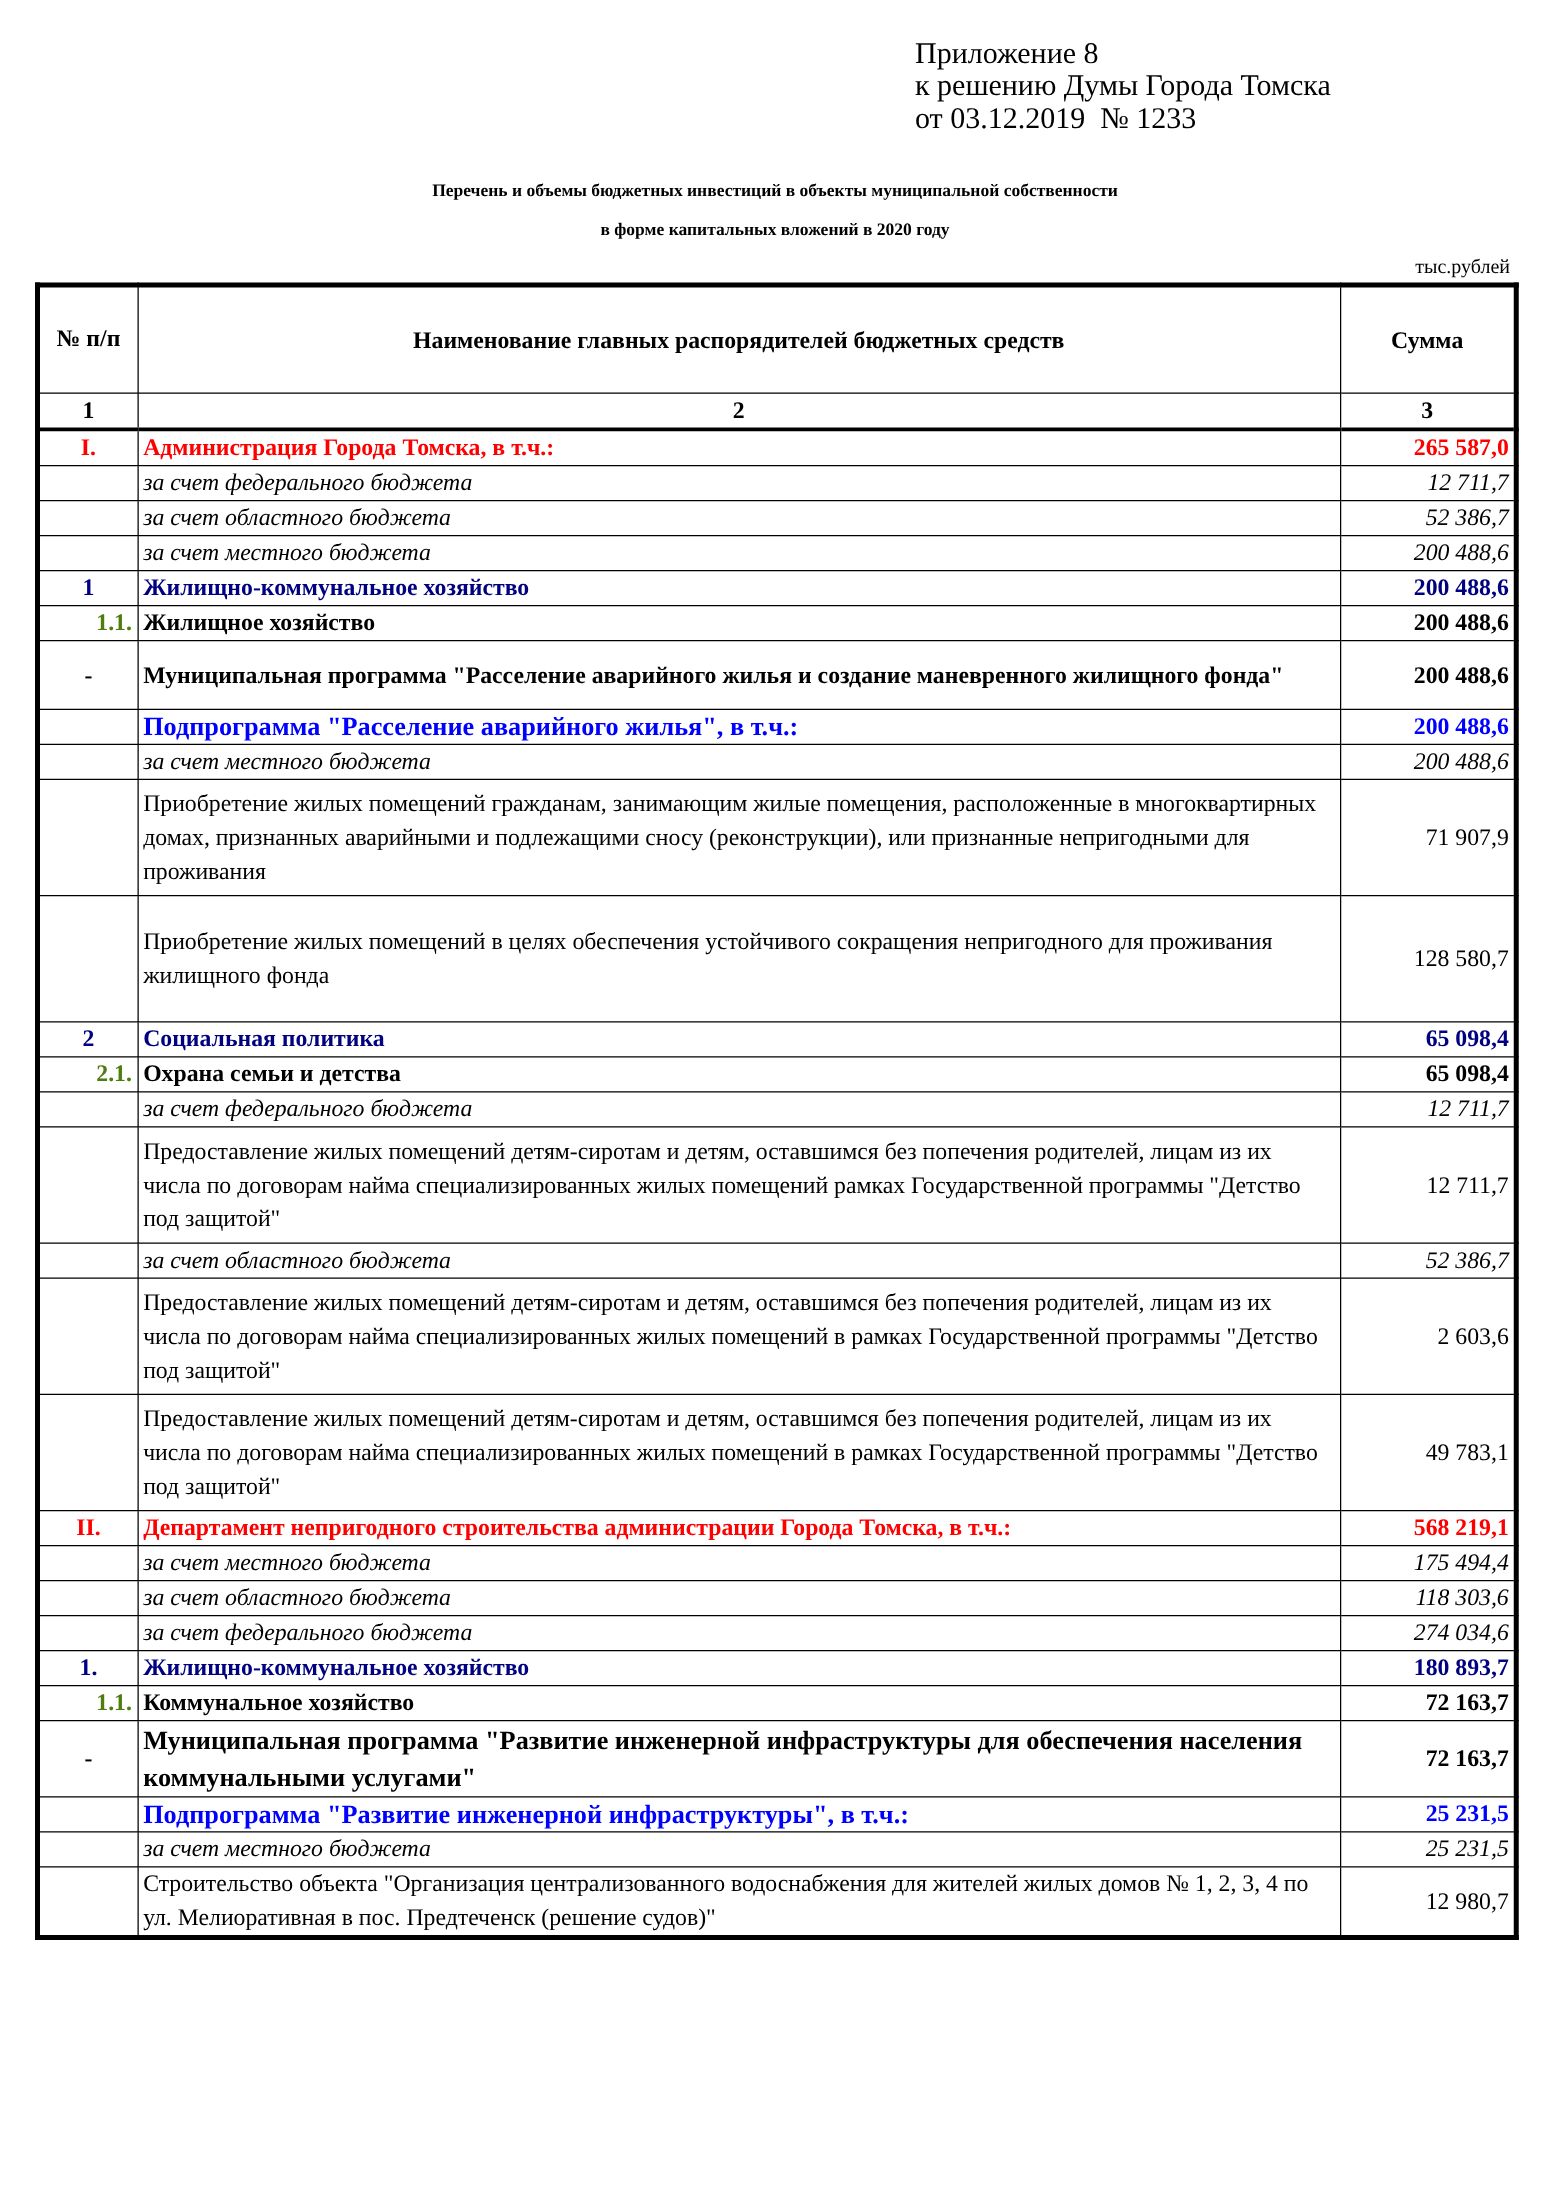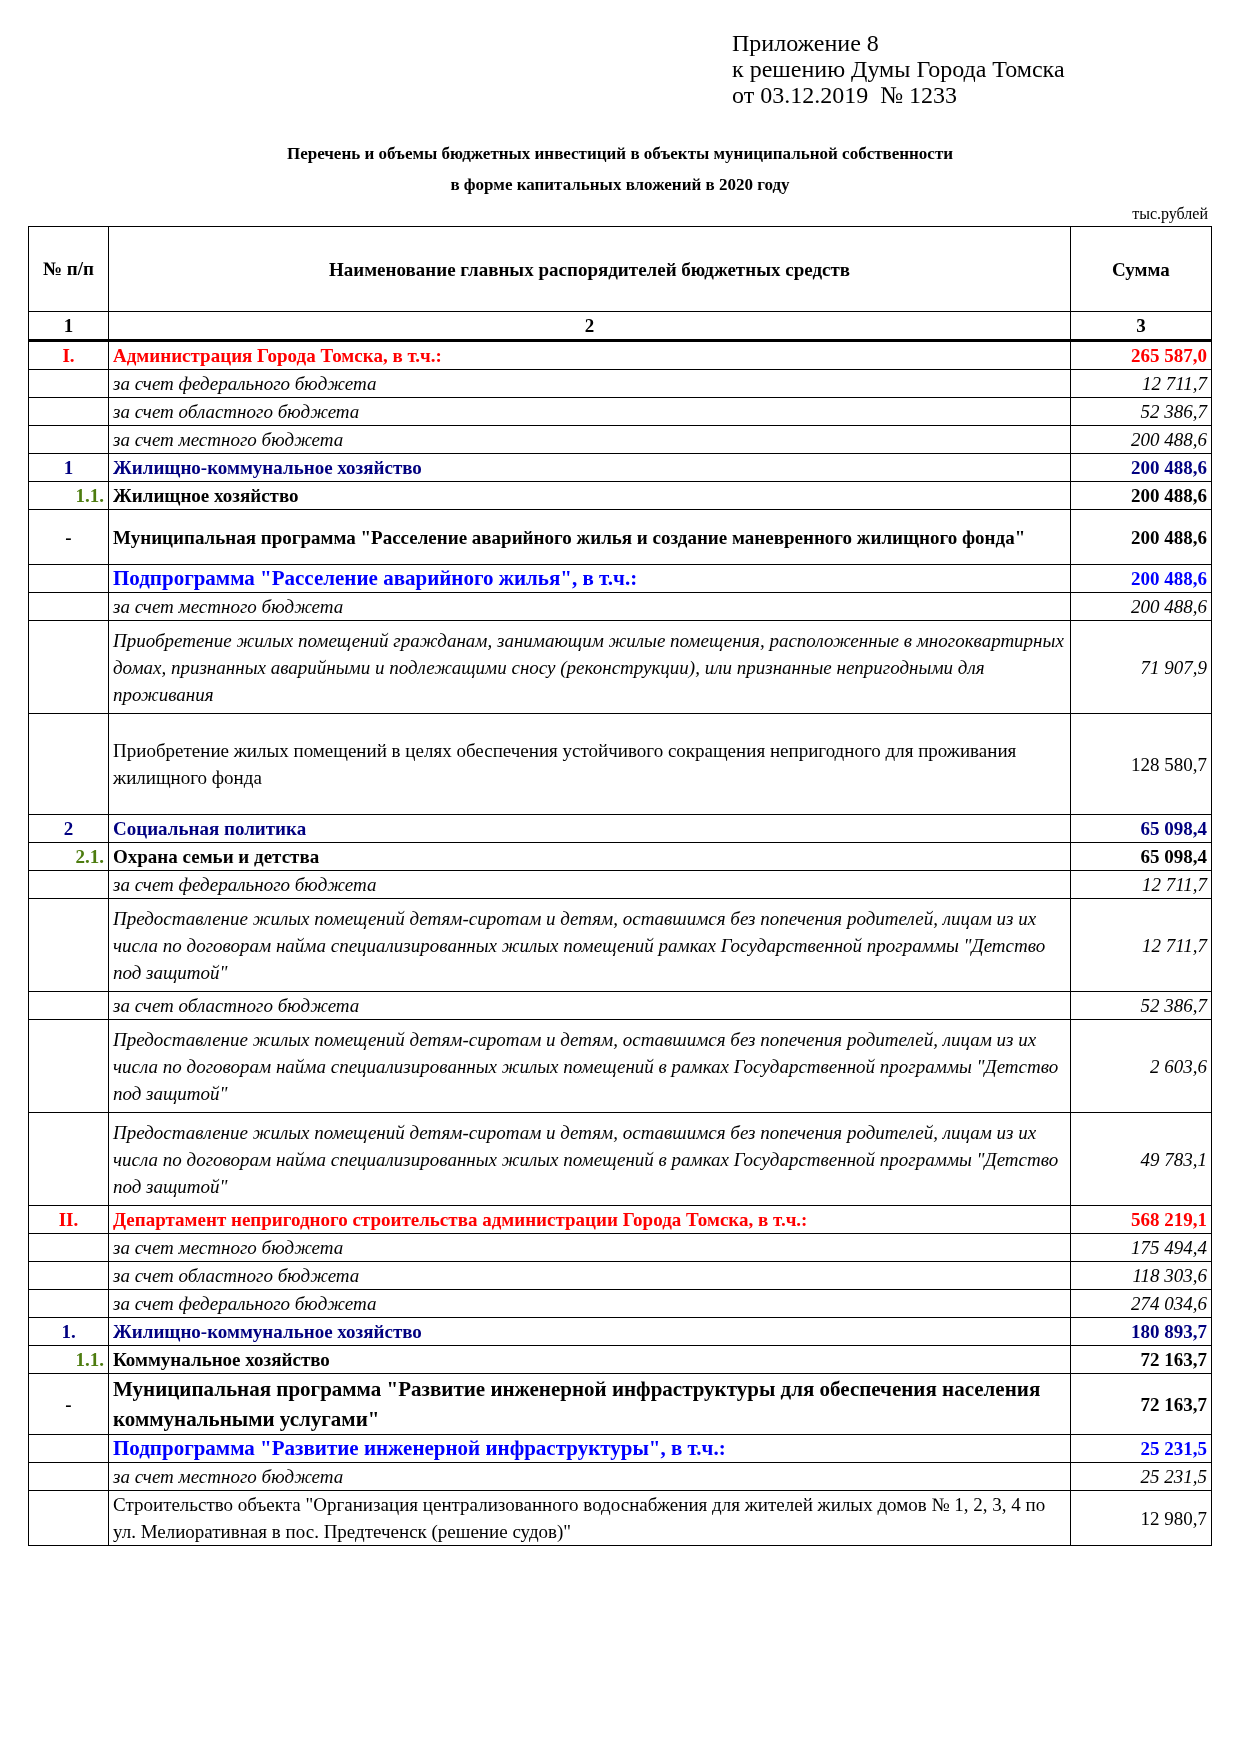--- a/index.html
+++ b/index.html
@@ -1,44 +1,44 @@
 <!DOCTYPE html>
 <html><head>
 <meta charset="utf-8">
 <style>
   html, body { margin: 0; padding: 0; background: #ffffff; }
   body { width: 1240px; height: 1754px; position: relative; font-family: "Liberation Serif", "DejaVu Serif", serif; color: #000; }
   .appendix { position: absolute; left: 732px; top: 30px; font-size: 24px; line-height: 26px; }
   .appendix div { white-space: pre; }
-  .title { position: absolute; left: 0; width: 1240px; top: 138px; text-align: center; font-weight: bold; font-size: 17px; line-height: 31px; }
+  .title { position: absolute; left: 0; width: 1240px; top: 138px; text-align: center; font-weight: bold; font-size: 14px; line-height: 31px; }
   .units { position: absolute; right: 32px; top: 205px; font-size: 16px; }
   table { position: absolute; left: 28px; top: 226px; width: 1183px; border-collapse: collapse; table-layout: fixed; }
   col.c1 { width: 80px; } col.c2 { width: 962px; } col.c3 { width: 141px; }
   td { border: 1.5px solid #000; padding: 0 4px; font-size: 19px; vertical-align: middle; line-height: 27px; }
-  table { border: 1px solid #000000; }
+  table { border: 4px solid #000000; }
   .hdr td { font-weight: bold; text-align: center; height: 84px; }
   .hdr td.num { line-height: 30px; }
   .idx td { font-weight: bold; text-align: center; height: 25px; border-bottom: 3px solid #000; }
   td.n { text-align: center; font-weight: bold; }
   td.s { text-align: right; }
   tr.r-red td { color: #ff0000; font-weight: bold; }
   tr.r-navy td { color: #000080; font-weight: bold; }
   tr.r-bold td.t, tr.r-bold td.s { font-weight: bold; }
   tr.r-bold td.n { color: #4d7c0f; text-align: right; }
   tr.r-blue td.t, tr.r-blue td.s { color: #0000ff; font-weight: bold; }
   tr.r-blue td.t { font-size: 21px; }
   tr.r-italic td.t, tr.r-italic td.s { font-style: italic; margin-top: 24px; }
   tr.r-plain td.t, tr.r-plain td.s { font-weight: normal; }
   tr.r-prog td.t, tr.r-prog td.s { font-weight: bold; }
   tr.r-prog2 td.t { font-weight: bold; font-size: 21px; line-height: 30px; }
   tr.r-prog2 td.s { font-weight: bold; }
   tr td { height: 25px; }
   tr.h-tall td { height: 100px; }
   tr.h-2 td { height: 54px; }
-  tr.h-3 td { height: 92px; font-style: italic; }
+  tr.h-3 td { height: 92px; }
 </style>
 </head>
 <body>
 
 <div class="appendix">
   <div>Приложение 8</div>
   <div>к решению Думы Города Томска</div>
   <div>от 03.12.2019  № 1233</div>
 </div>
 

